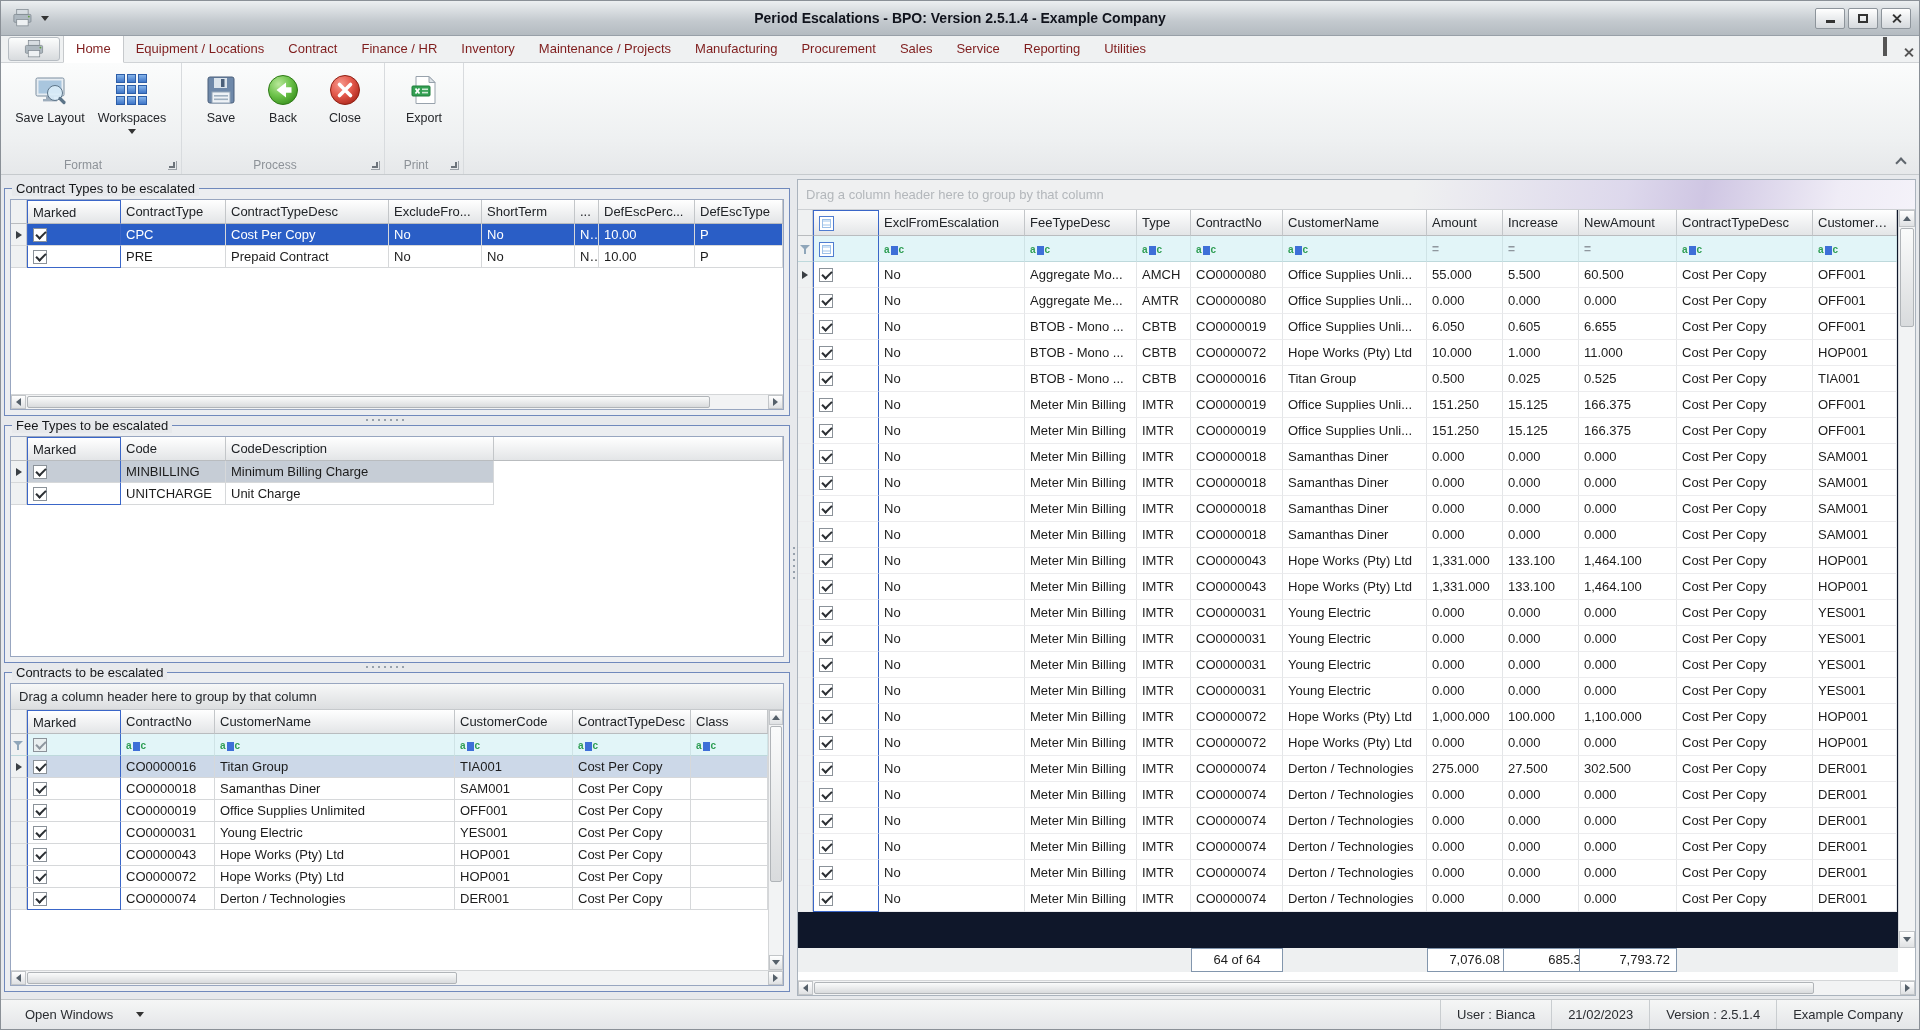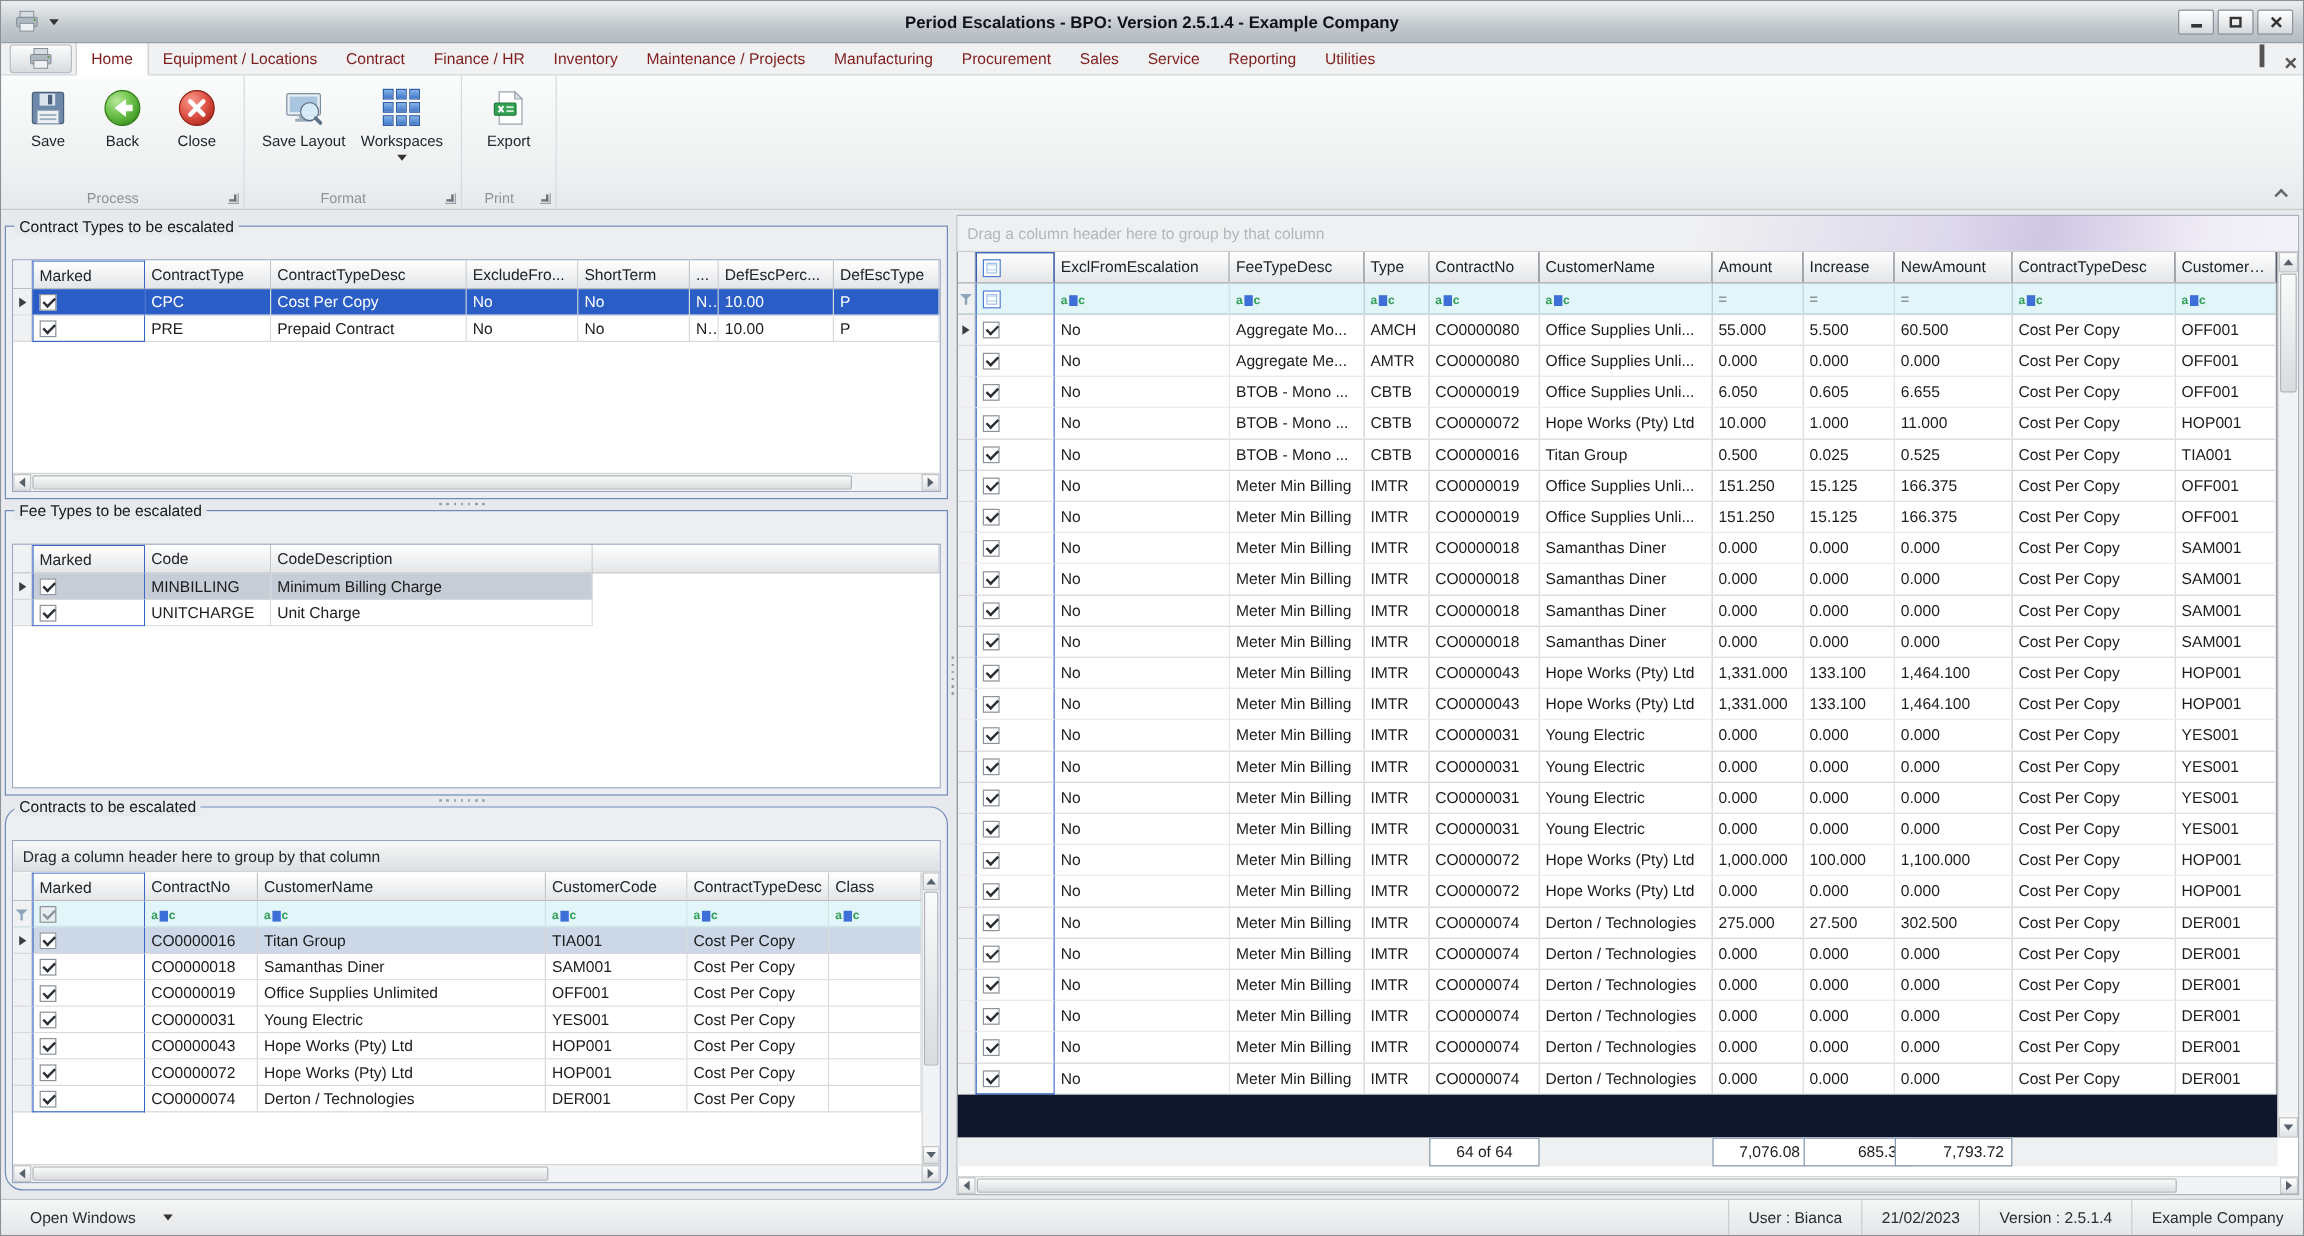--- a/index.html
+++ b/index.html
@@ -48,25 +48,25 @@
 .collapse-chev{position:absolute;right:12px;bottom:8px;width:11px;height:11px;}
 .collapse-chev::before{content:"";position:absolute;left:1px;top:4px;width:6px;height:6px;border-left:2px solid #5f666d;border-top:2px solid #5f666d;transform:rotate(45deg);}
 
 
 .main{flex:1;display:flex;padding:4px 3px 3px;background:#e7e9ec;min-height:0;}
 .left{width:786px;flex:0 0 786px;display:flex;flex-direction:column;padding-top:6px;}
 .vsplit{width:7px;flex:0 0 7px;position:relative;}
 .vsplit::before{content:"";position:absolute;left:3px;top:45%;width:2px;height:36px;background:repeating-linear-gradient(#97a1ac 0 2px,transparent 2px 6px);}
 .hsplit{height:9px;flex:0 0 9px;position:relative;}
 .hsplit::before{content:"";position:absolute;top:3px;left:46%;height:2px;width:38px;background:repeating-linear-gradient(90deg,#97a1ac 0 2px,transparent 2px 6px);}
-.groupbox{position:relative;border:1px solid #7089bc;padding:27px 5px 5px;background:#eceef1;}
+.groupbox{position:relative;border:1px solid #7089bc;padding:10px 5px 5px;background:#eceef1;}
 .gb-title{position:absolute;top:-8px;left:7px;padding:0 4px;background:#e7e9ec;font-size:13px;color:#15171a;z-index:1;}
 #gb-contract-types{height:228px;flex:0 0 228px;margin-top:3px;}
 #gb-fee-types{height:238px;flex:0 0 238px;}
-#gb-contracts{flex:1;margin-bottom:4px;border-radius:15px;}
+#gb-contracts{flex:1;margin-bottom:4px;}
 .gridbox{height:100%;background:#fff;border:1px solid #98a6c0;display:flex;flex-direction:column;overflow:hidden;}
 .filler{flex:1;background:#fff;}
 
 
 table.grid{border-collapse:separate;border-spacing:0;table-layout:fixed;font-size:13px;}
 .grid th,.grid td{white-space:nowrap;overflow:hidden;text-overflow:ellipsis;padding:0 5px;text-align:left;font-weight:normal;}
 .grid thead th{height:24px;background:linear-gradient(#ffffff,#e3e5e7);border-right:1px solid #c3c6c9;border-bottom:1px solid #b9bcbf;color:#202327;}
 .lgrid tbody td{height:22px;border-right:1px solid #d6d8da;border-bottom:1px solid #d6d8da;background:#fff;}
 #ct-grid tbody tr.selected td{background:var(--selection-blue,#2a5ec6);color:#fff;}
 #ft-grid tbody tr.selected td{background:var(--selection-grey,#c6cdd6);}
@@ -201,64 +201,20 @@
       </div>
     <div class="winbtns2">
       <span><i class="glyph-min"></i></span>
       <span><i class="glyph-max"></i></span>
       <span><i class="glyph-x"></i></span>
     </div>
   </div>
 
   <div class="ribbon">
     <div class="rgroup">
-      <div class="rbtn">
-        <svg viewBox="0 0 34 34">
-            <rect x="4" y="4" width="26" height="26" rx="2" fill="#6e88a9" stroke="#4a5f7a"></rect>
-            <rect x="10" y="5" width="13" height="10" fill="#dbe4ec"></rect>
-            <rect x="17" y="6" width="3.5" height="8" fill="#4a5f7a"></rect>
-            <rect x="8" y="19" width="18" height="11" fill="#eef2f6" stroke="#93a5b8"></rect>
-            <rect x="10" y="22" width="14" height="1.6" fill="#9fb0c0"></rect>
-            <rect x="10" y="25.5" width="14" height="1.6" fill="#9fb0c0"></rect>
-          </svg>
-        <span class="rlabel">Save</span>
-      </div>
-      <div class="rbtn">
-        <svg viewBox="0 0 34 34">
-            <defs>
-              <radialGradient id="gb" cx="35%" cy="30%" r="75%">
-                <stop offset="0" stop-color="#b9e89a"></stop>
-                <stop offset="0.55" stop-color="#6cc24a"></stop>
-                <stop offset="1" stop-color="#3c9420"></stop>
-              </radialGradient>
-            </defs>
-            <circle cx="17" cy="17" r="14.5" fill="url(#gb)" stroke="#2f7a18"></circle>
-            <path d="M20 9.5 L10.5 17 L20 24.5 L20 19.8 L25.5 19.8 L25.5 14.2 L20 14.2 Z" fill="#fff"></path>
-          </svg>
-        <span class="rlabel">Back</span>
-      </div>
-      <div class="rbtn">
-        <svg viewBox="0 0 34 34">
-            <defs>
-              <radialGradient id="gc" cx="35%" cy="30%" r="75%">
-                <stop offset="0" stop-color="#f79a8e"></stop>
-                <stop offset="0.55" stop-color="#e2574a"></stop>
-                <stop offset="1" stop-color="#b02a1e"></stop>
-              </radialGradient>
-            </defs>
-            <circle cx="17" cy="17" r="14.5" fill="url(#gc)" stroke="#8f2014"></circle>
-            <path d="M11.5 11.5 L22.5 22.5 M22.5 11.5 L11.5 22.5" stroke="#fff" stroke-width="3.6" stroke-linecap="round"></path>
-          </svg>
-        <span class="rlabel">Close</span>
-      </div>
-      <div class="glabel">Process</div>
-      <span class="launcher"></span>
-    </div>
-
-    <div class="rgroup">
       <div class="rbtn wide">
         <svg viewBox="0 0 34 34">
             <rect x="3" y="5" width="28" height="18" rx="1.5" fill="#e7edf2" stroke="#7b8ea0"></rect>
             <rect x="5.5" y="7.5" width="23" height="13" fill="#a9c6de"></rect>
             <rect x="13" y="23" width="8" height="3" fill="#9dadbc"></rect>
             <rect x="10" y="26" width="14" height="2.4" fill="#9dadbc"></rect>
             <circle cx="22" cy="20" r="7.5" fill="#d9ecf8" fill-opacity="0.9" stroke="#5c7488"></circle>
             <line x1="27" y1="25.5" x2="31" y2="29.5" stroke="#5c7488" stroke-width="3.2" stroke-linecap="round"></line>
           </svg>
         <span class="rlabel">Save Layout</span>
@@ -272,20 +228,64 @@
             <i></i>
             <i></i>
             <i></i>
             <i></i>
             <i></i>
           </span>
         <span class="rlabel">Workspaces</span>
         <span class="caret"></span>
       </div>
       <div class="glabel">Format</div>
+      <span class="launcher"></span>
+    </div>
+
+    <div class="rgroup">
+      <div class="rbtn">
+        <svg viewBox="0 0 34 34">
+            <rect x="4" y="4" width="26" height="26" rx="2" fill="#6e88a9" stroke="#4a5f7a"></rect>
+            <rect x="10" y="5" width="13" height="10" fill="#dbe4ec"></rect>
+            <rect x="17" y="6" width="3.5" height="8" fill="#4a5f7a"></rect>
+            <rect x="8" y="19" width="18" height="11" fill="#eef2f6" stroke="#93a5b8"></rect>
+            <rect x="10" y="22" width="14" height="1.6" fill="#9fb0c0"></rect>
+            <rect x="10" y="25.5" width="14" height="1.6" fill="#9fb0c0"></rect>
+          </svg>
+        <span class="rlabel">Save</span>
+      </div>
+      <div class="rbtn">
+        <svg viewBox="0 0 34 34">
+            <defs>
+              <radialGradient id="gb" cx="35%" cy="30%" r="75%">
+                <stop offset="0" stop-color="#b9e89a"></stop>
+                <stop offset="0.55" stop-color="#6cc24a"></stop>
+                <stop offset="1" stop-color="#3c9420"></stop>
+              </radialGradient>
+            </defs>
+            <circle cx="17" cy="17" r="14.5" fill="url(#gb)" stroke="#2f7a18"></circle>
+            <path d="M20 9.5 L10.5 17 L20 24.5 L20 19.8 L25.5 19.8 L25.5 14.2 L20 14.2 Z" fill="#fff"></path>
+          </svg>
+        <span class="rlabel">Back</span>
+      </div>
+      <div class="rbtn">
+        <svg viewBox="0 0 34 34">
+            <defs>
+              <radialGradient id="gc" cx="35%" cy="30%" r="75%">
+                <stop offset="0" stop-color="#f79a8e"></stop>
+                <stop offset="0.55" stop-color="#e2574a"></stop>
+                <stop offset="1" stop-color="#b02a1e"></stop>
+              </radialGradient>
+            </defs>
+            <circle cx="17" cy="17" r="14.5" fill="url(#gc)" stroke="#8f2014"></circle>
+            <path d="M11.5 11.5 L22.5 22.5 M22.5 11.5 L11.5 22.5" stroke="#fff" stroke-width="3.6" stroke-linecap="round"></path>
+          </svg>
+        <span class="rlabel">Close</span>
+      </div>
+      <div class="glabel">Process</div>
       <span class="launcher"></span>
     </div>
 
     <div class="rgroup">
       <div class="rbtn">
         <svg viewBox="0 0 34 34">
             <path d="M9 3.5 H22 L28 9.5 V30.5 H9 Z" fill="#fff" stroke="#98a2ac"></path>
             <path d="M22 3.5 L28 9.5 H22 Z" fill="#dde3e8" stroke="#98a2ac"></path>
             <rect x="5" y="13" width="18" height="10" rx="1" fill="#34a053" stroke="#1f7c3a"></rect>
             <path d="M8.5 15.5 L12.5 20.5 M12.5 15.5 L8.5 20.5" stroke="#fff" stroke-width="1.8"></path>

